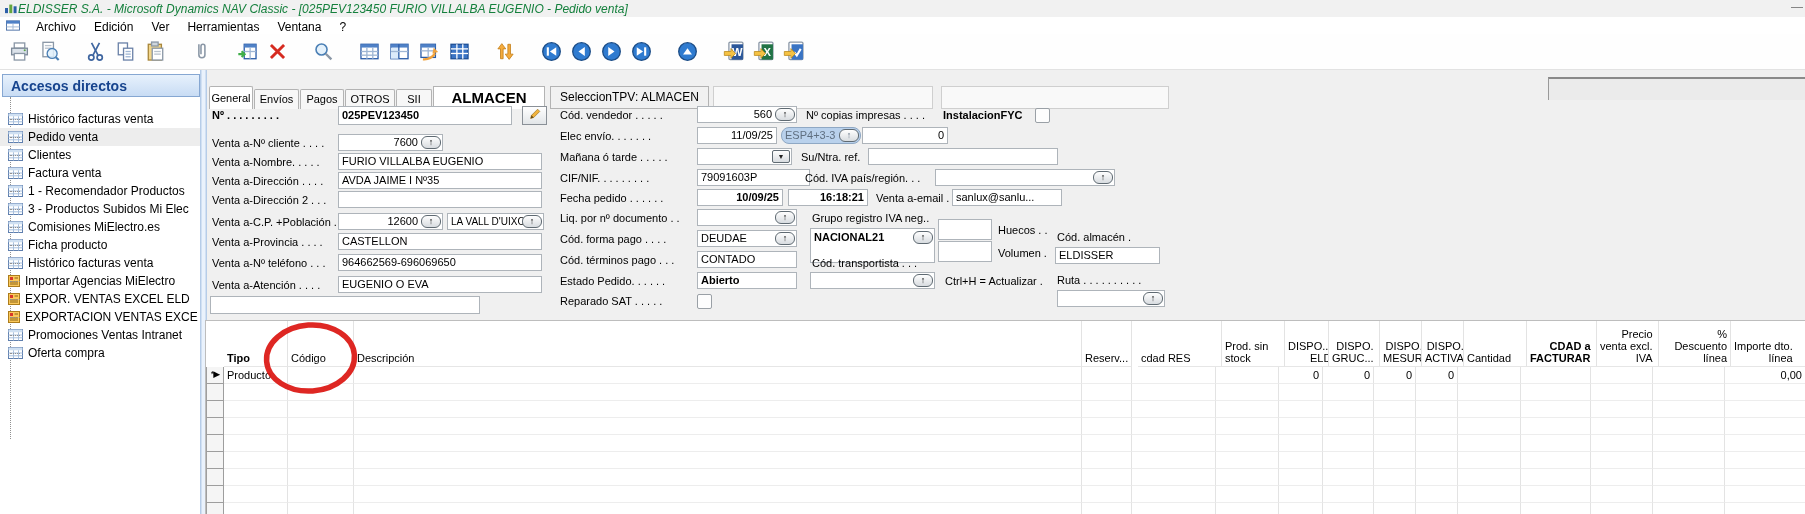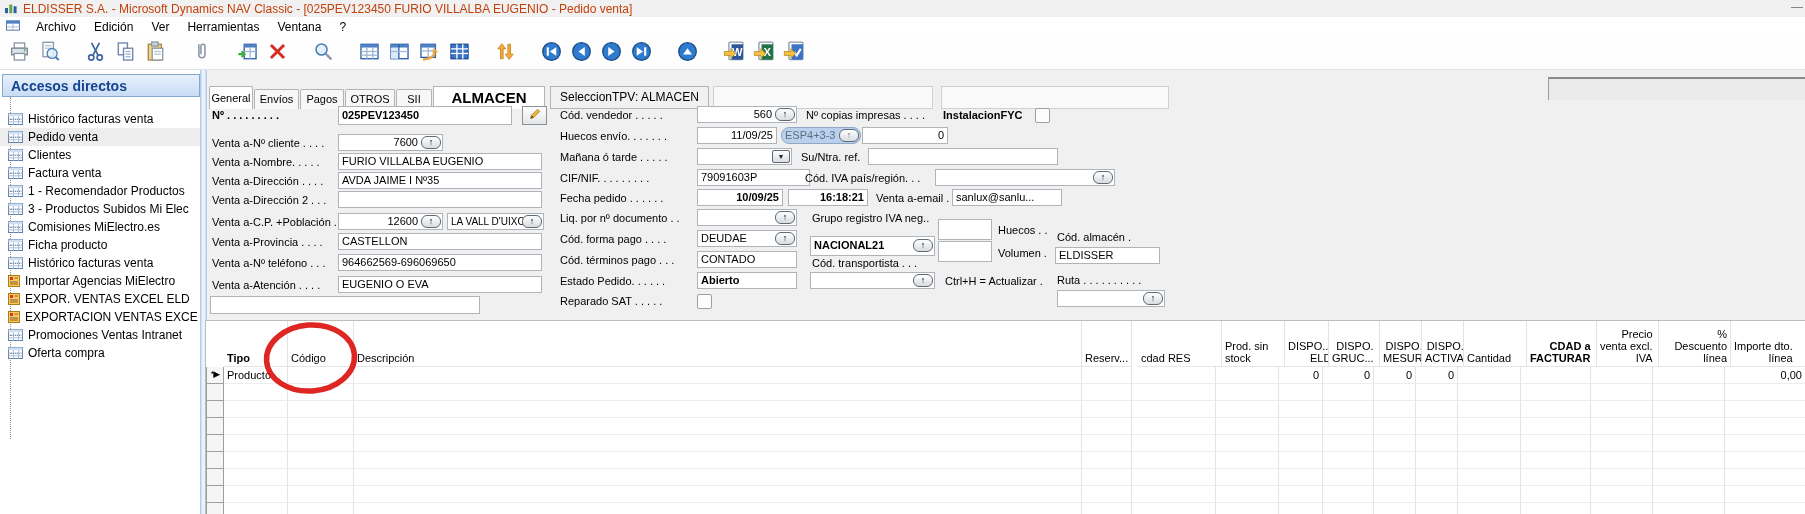--- a/index.html
+++ b/index.html
@@ -1,21 +1,21 @@
 <!DOCTYPE html>
 <html><head>
 <meta charset="utf-8">
 <style>
   html,body{margin:0;padding:0;background:#d8d8d8;}
   #app{position:relative;width:1805px;height:514px;background:#f0f0f0;overflow:hidden;
        font-family:"Liberation Sans",sans-serif;color:#000;}
   
   #titlebar{position:absolute;left:0;top:0;width:100%;height:17px;background:#f1f1f1;
             display:flex;align-items:center;padding-left:4px;box-sizing:border-box;}
-  #titlebar .ttl{font-size:12px;color:#c2410c;margin-left:5px;white-space:nowrap;}
+  #titlebar .ttl{font-size:12px;color:#15803d;white-space:nowrap;font-style:italic;}
   #win-min{position:absolute;right:2px;top:0px;color:#777;font-size:12px;}
   
   #menubar{position:absolute;left:0;top:17px;width:100%;height:17px;background:#fff;
            display:flex;align-items:center;padding-left:5px;box-sizing:border-box;}
   #menubar .wicon{margin-right:6px;display:flex;align-items:center;}
   .menu-item{font-size:12px;padding:0 9px;white-space:nowrap;cursor:default;}
   
   #toolbar{position:absolute;left:0;top:34px;width:100%;height:36px;background:#fefefe;
            border-bottom:1px solid #e2e2e2;display:flex;align-items:center;padding-left:6px;box-sizing:border-box;}
   .tool-group{display:flex;margin-right:16px;}
@@ -544,21 +544,21 @@
   <div class="box" style="left:210px;top:296px;width:270px;height:18px"></div>
 
   <div class="lbl" style="left:560px;top:109px">Cód. vendedor  .  .  .  .  .</div>
   <div class="box num wbtn" style="left:697px;top:106px;width:100px">
     <span>560</span><span class="up"></span>
   </div>
   <div class="lbl" style="left:806px;top:109px">Nº copias impresas  .  .  .  .</div>
   <div class="lbl bold" style="left:943px;top:109px">InstalacionFYC</div>
   <div class="chk" style="left:1035px;top:108px"></div>
 
-  <div class="lbl" style="left:560px;top:130px">Huecos envío. .  .  .  .  .  .</div>
+  <div class="lbl" style="left:560px;top:130px">Elec envío. .  .  .  .  .  .</div>
   <div class="box num" style="left:697px;top:127px;width:80px">11/09/25</div>
   <div class="box sel wbtn" style="left:781px;top:127px;width:80px">
     <span>ESP4+3-3</span><span class="up"></span>
   </div>
   <div class="box num" style="left:862px;top:127px;width:86px">0</div>
 
   <div class="lbl" style="left:560px;top:151px">Mañana ó tarde .  .  .  .  .</div>
   <div class="box wbtn" style="left:697px;top:148px;width:95px">
     <span></span><span class="drop"></span>
   </div>
@@ -581,21 +581,21 @@
   <div class="lbl" style="left:560px;top:212px">Liq. por nº documento .  .</div>
   <div class="box wbtn" style="left:697px;top:209px;width:100px">
     <span></span><span class="up"></span>
   </div>
   <div class="lbl" style="left:812px;top:212px">Grupo registro IVA neg..</div>
 
   <div class="lbl" style="left:560px;top:233px">Cód. forma pago  .  .  .  .</div>
   <div class="box wbtn" style="left:697px;top:230px;width:100px">
     <span>DEUDAE</span><span class="up"></span>
   </div>
-  <div class="box bold wbtn" style="left:810px;top:236px;width:125px;height:20px;line-height:17px">
+  <div class="box bold wbtn" style="left:810px;top:228px;width:125px;height:35px;line-height:17px">
     <span>NACIONAL21</span><span class="up" style="top:2px"></span>
   </div>
 
   <div class="lbl" style="left:560px;top:254px">Cód. términos pago .  .  .</div>
   <div class="box" style="left:697px;top:251px;width:100px">CONTADO</div>
   <div class="lbl" style="left:812px;top:257px">Cód. transportista  .  .  .</div>
 
   <div class="lbl" style="left:560px;top:275px">Estado Pedido. .  .  .  .  .</div>
   <div class="box bold" style="left:697px;top:272px;width:100px">Abierto</div>
   <div class="box wbtn" style="left:810px;top:272px;width:125px">

